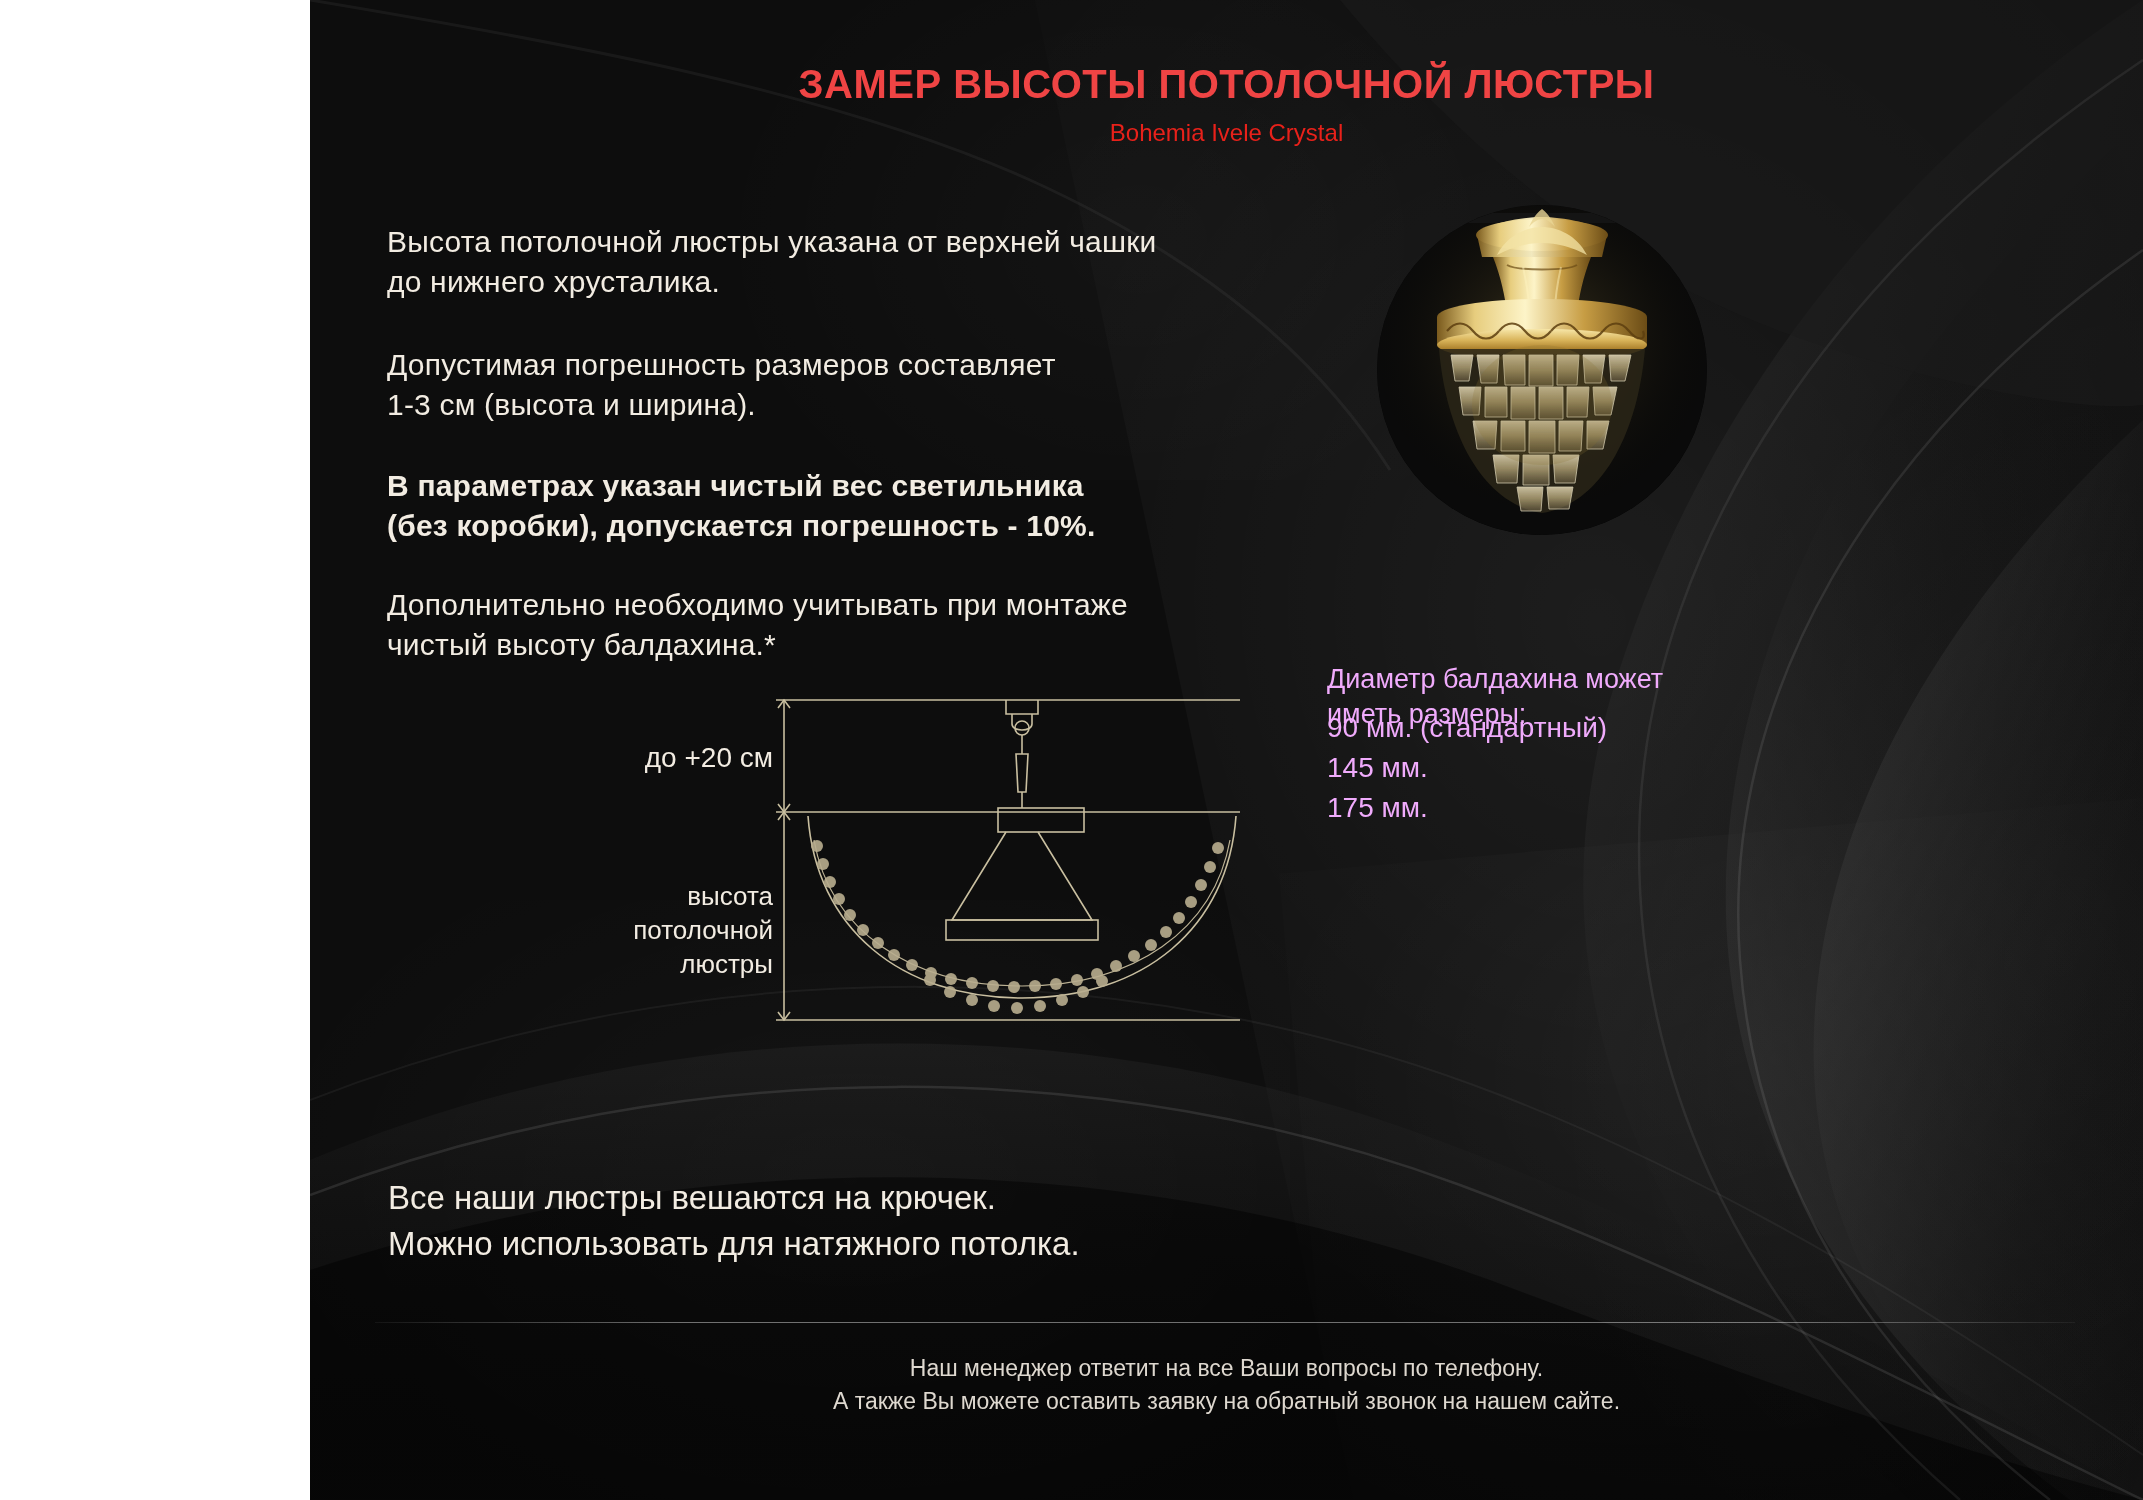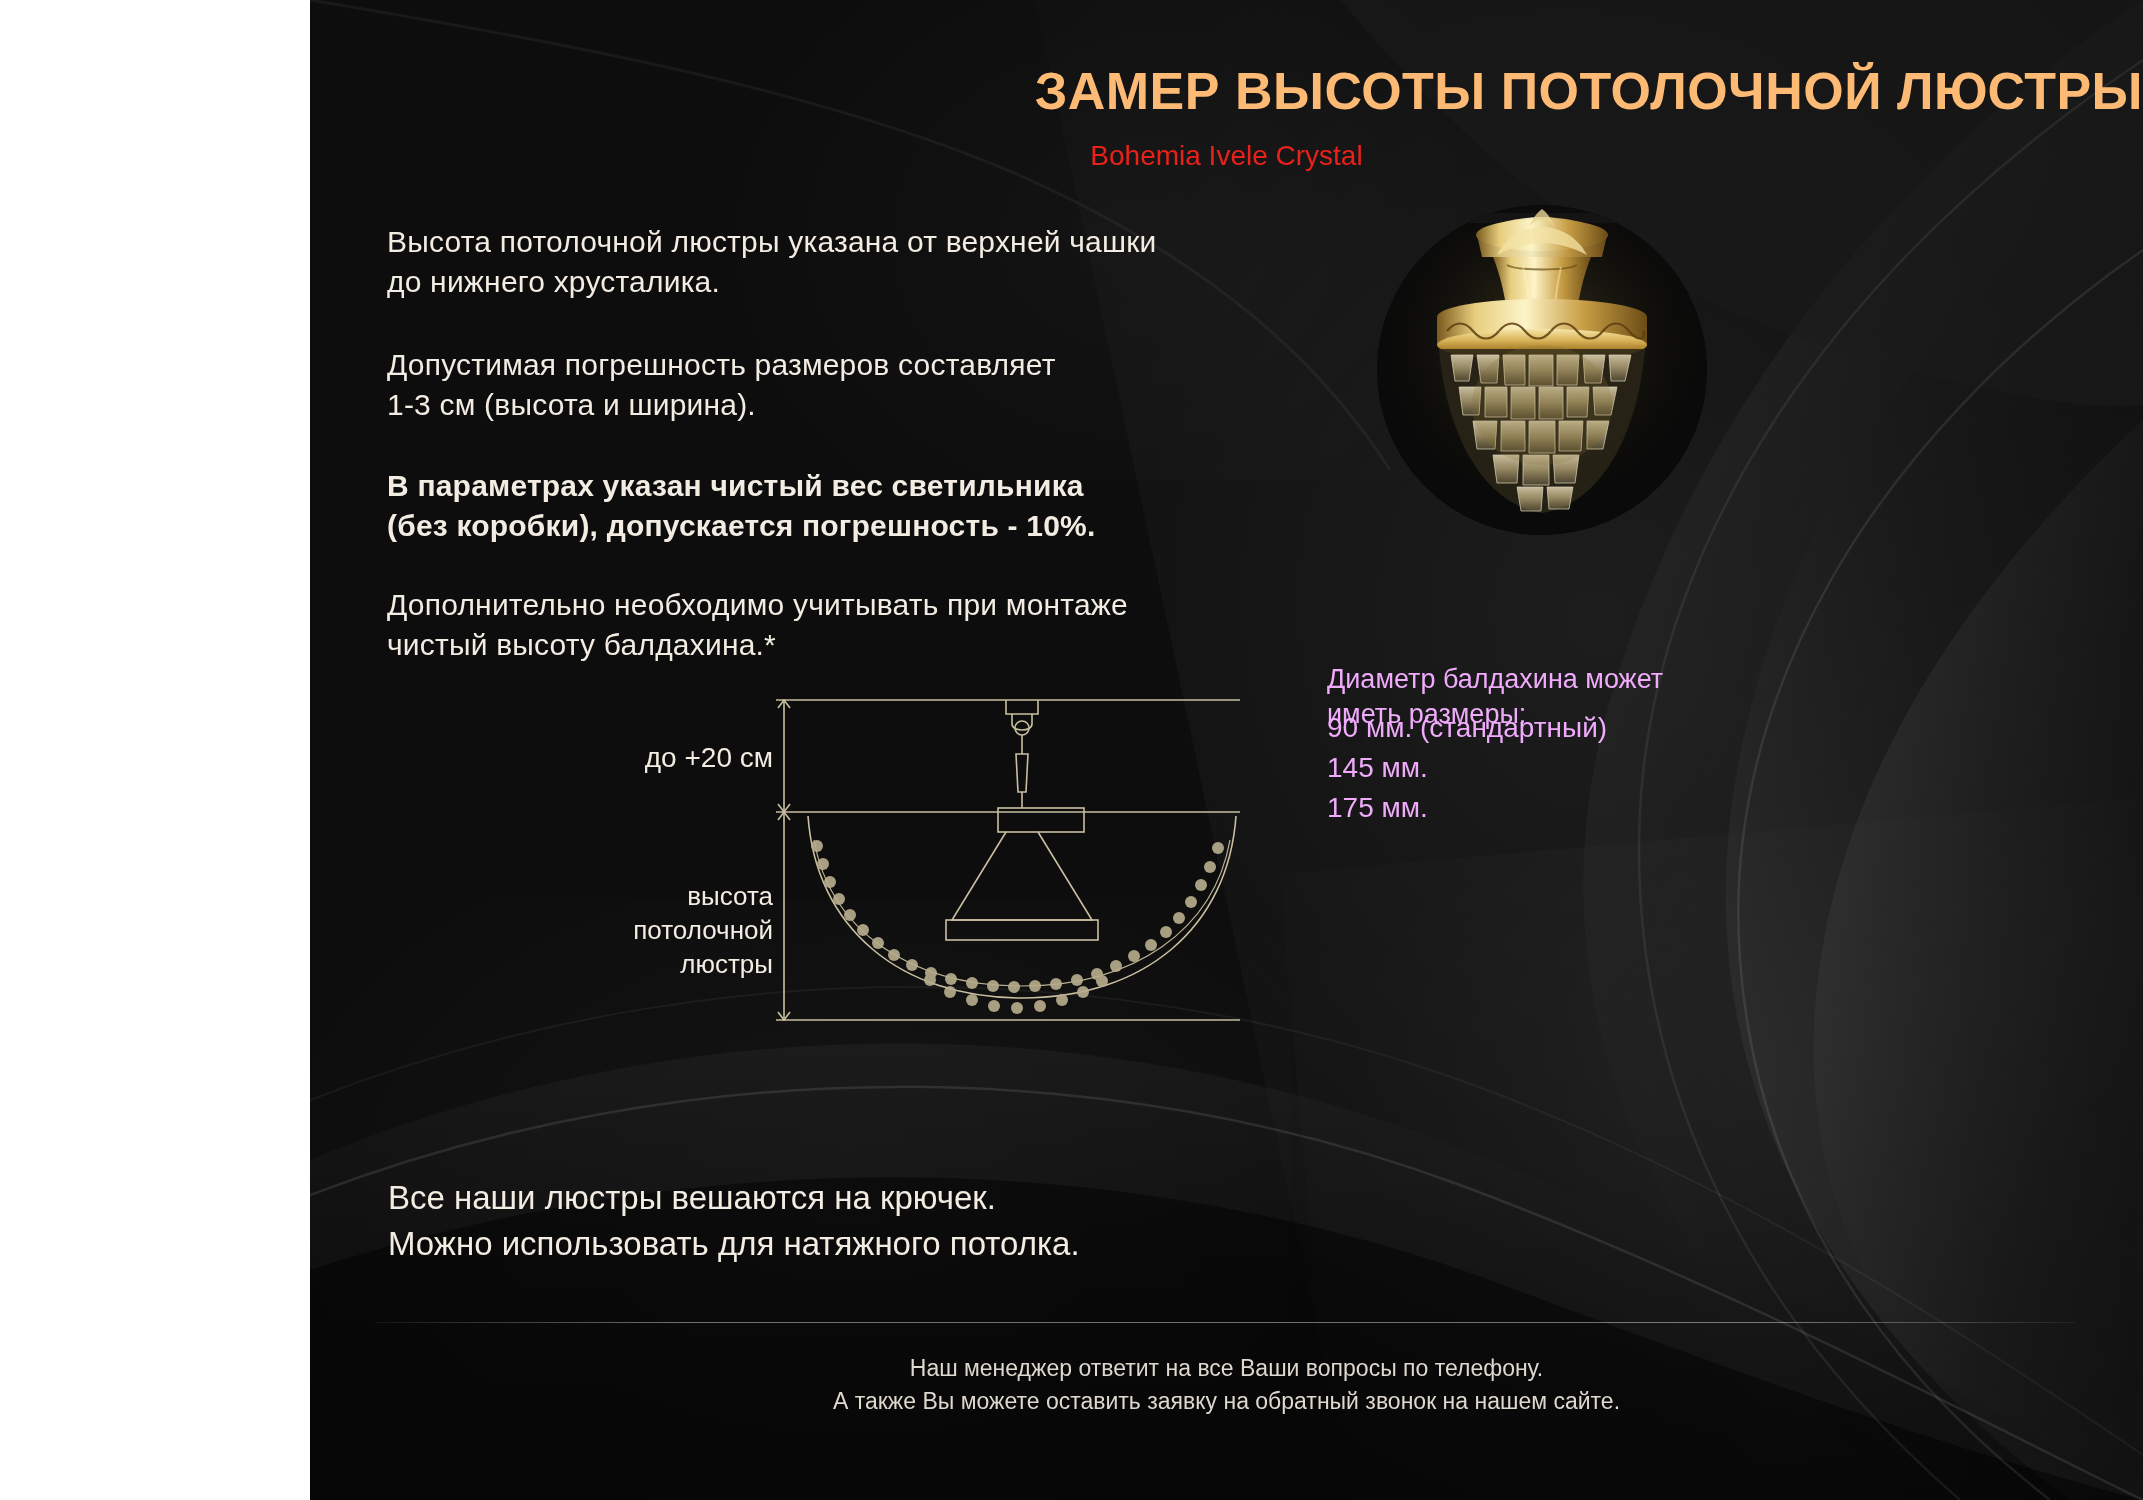--- a/index.html
+++ b/index.html
@@ -65,32 +65,31 @@
 
   
   #title-block {
     position: absolute;
     left: 0;
     top: 62px;
     width: 1833px;
     text-align: center;
   }
   #title-main {
-    color: #fdba74;
-    font-size: 52px;
+    color: #ef4444;
+    font-size: 40px;
     font-weight: bold;
     letter-spacing: 0.5px;
     line-height: 1.12;
-    text-align: right;
   }
   #title-sub {
     color: #e8211a;
-    font-size: 28px;
+    font-size: 24px;
     line-height: 1.2;
-    margin-top: 19px;
+    margin-top: 12px;
   }
 
   
   .para {
     position: absolute;
     color: #f2ece2;
     font-size: 30px;
     line-height: 1.33;
     letter-spacing: 0.2px;
     white-space: pre-line;

